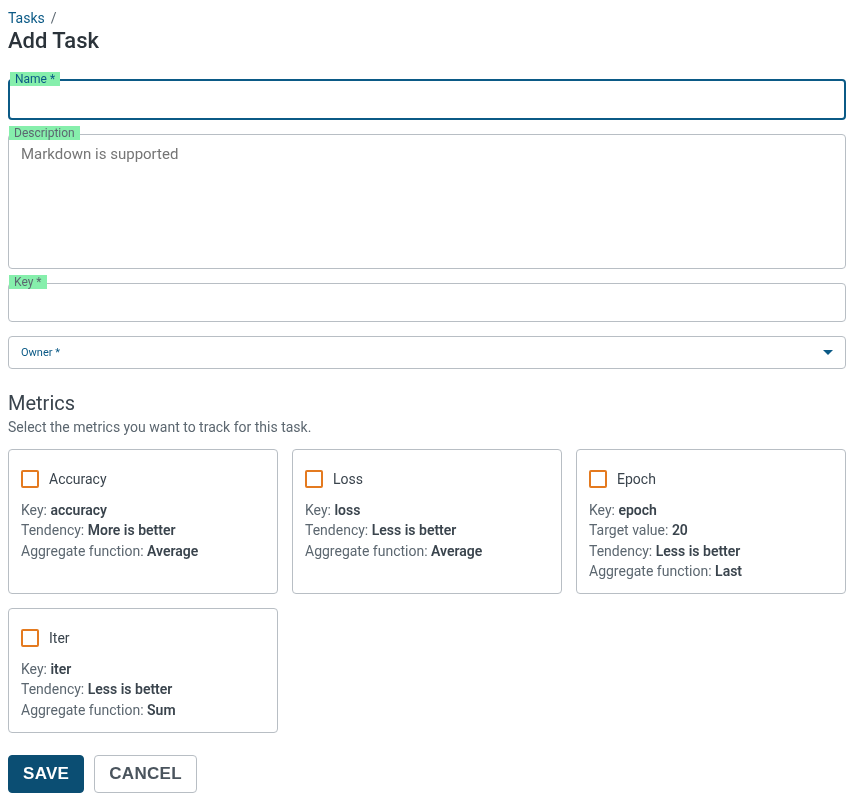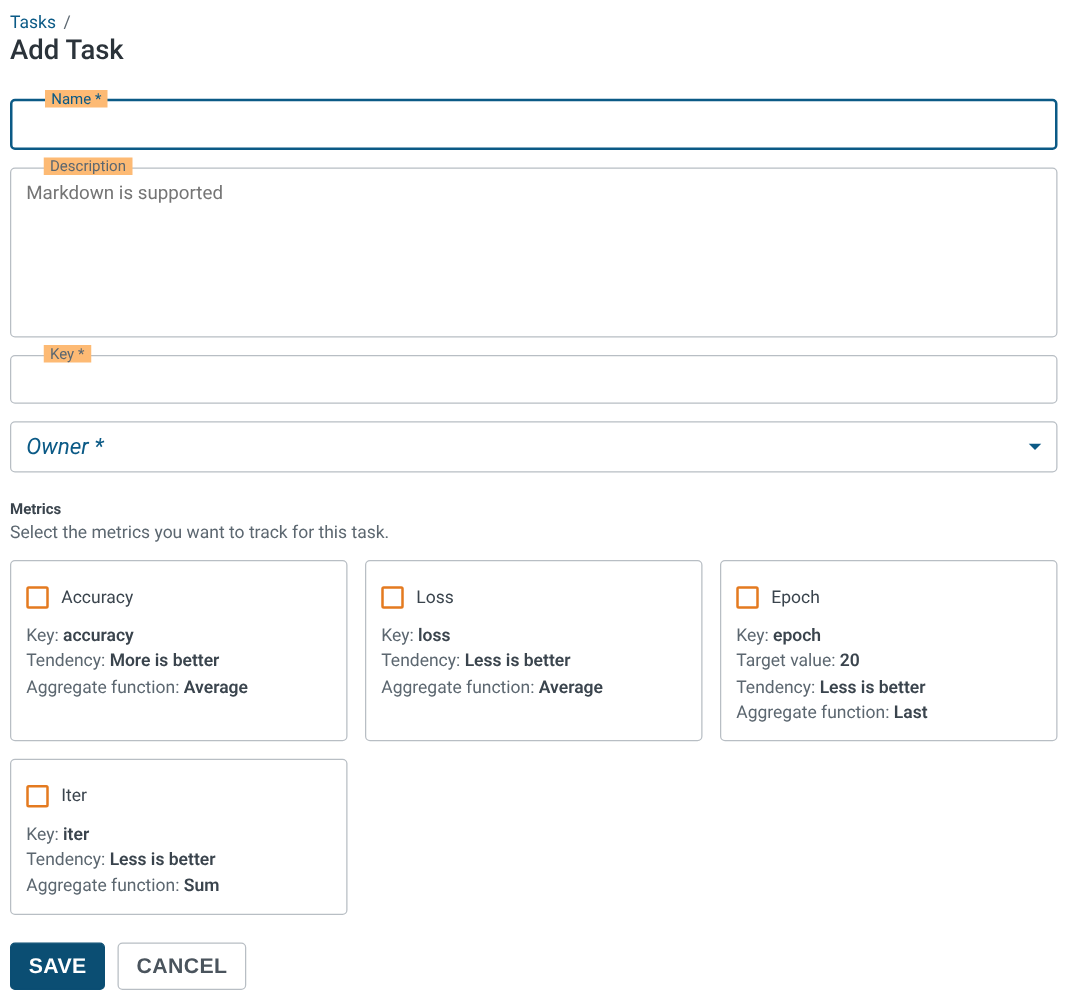--- a/index.html
+++ b/index.html
@@ -30,22 +30,22 @@
     position: relative;
     border: 1px solid var(--field-border);
     border-radius: 4px;
     margin-bottom: 14px;
     background: #fff;
   }
   .field-outline.focus { border-color: var(--primary); border-width: 2px; }
   .field-outline .float-label {
     position: absolute;
     top: -9px;
-    left: 26px;
-    background: #fdba74;
+    left: 0;
+    background: #86efac;
     padding: 0 5px;
     font-size: 12px;
     color: var(--muted);
   }
   .field-outline.focus .float-label { color: var(--primary); }
   .field-outline input[type=text] {
     width: 100%;
     border: none;
     outline: none;
     font-size: 15px;
@@ -67,29 +67,29 @@
   .select-outline {
     border: 1px solid var(--field-border);
     border-radius: 4px;
     display: flex;
     align-items: center;
     justify-content: space-between;
     padding: 9px 12px;
     margin-bottom: 22px;
     cursor: pointer;
   }
-  .select-outline .select-label { color: var(--primary); font-size: 18px; font-style: italic; }
+  .select-outline .select-label { color: var(--primary); font-size: 11px; }
   .caret-down {
     width: 0; height: 0;
     border-left: 5px solid transparent;
     border-right: 5px solid transparent;
     border-top: 5px solid var(--primary);
   }
 
-  .section-title { font-size: 12px; color: #3a444d; margin-bottom: 4px; font-weight: bold; }
+  .section-title { font-size: 20px; color: #3a444d; margin-bottom: 4px; }
   .section-sub { font-size: 14px; color: var(--muted); margin-bottom: 14px; }
 
   .metrics-grid {
     display: grid;
     grid-template-columns: repeat(3, 1fr);
     gap: 14px;
     margin-bottom: 22px;
   }
   .metric-card {
     border: 1px solid var(--field-border);

